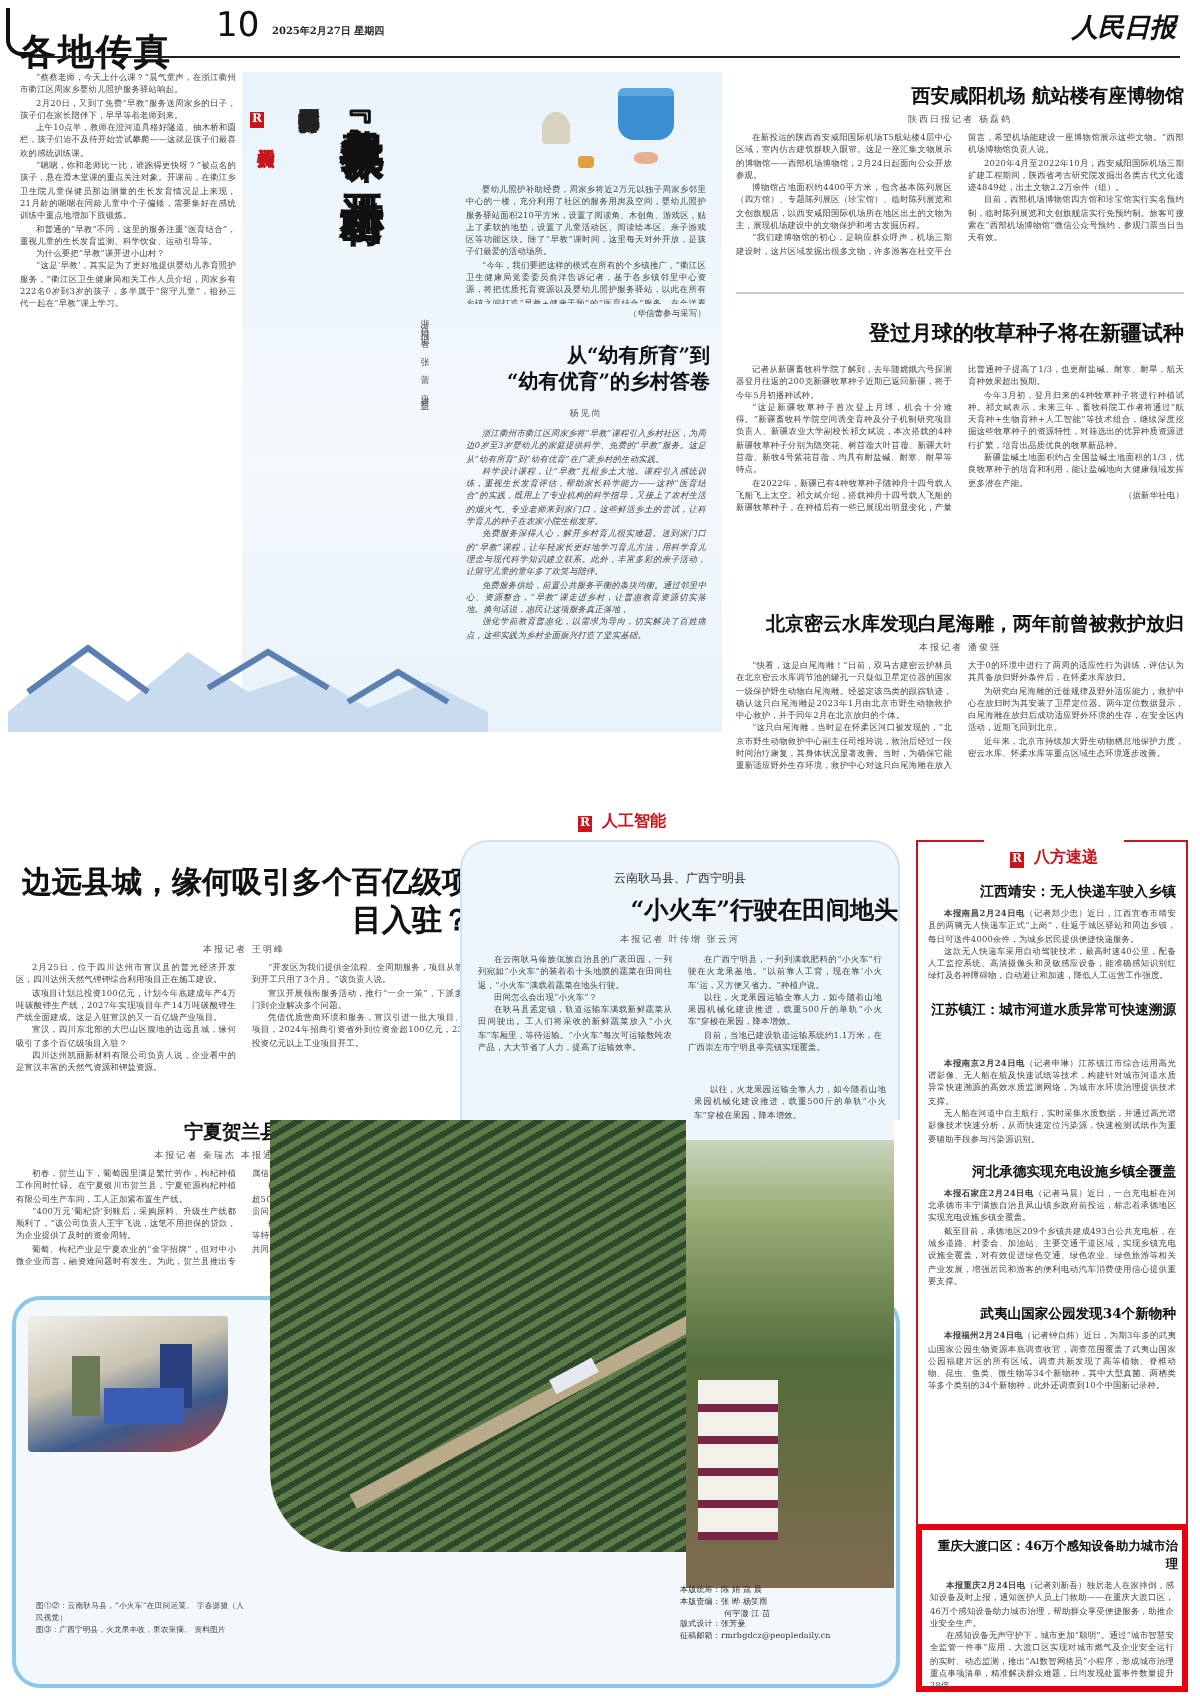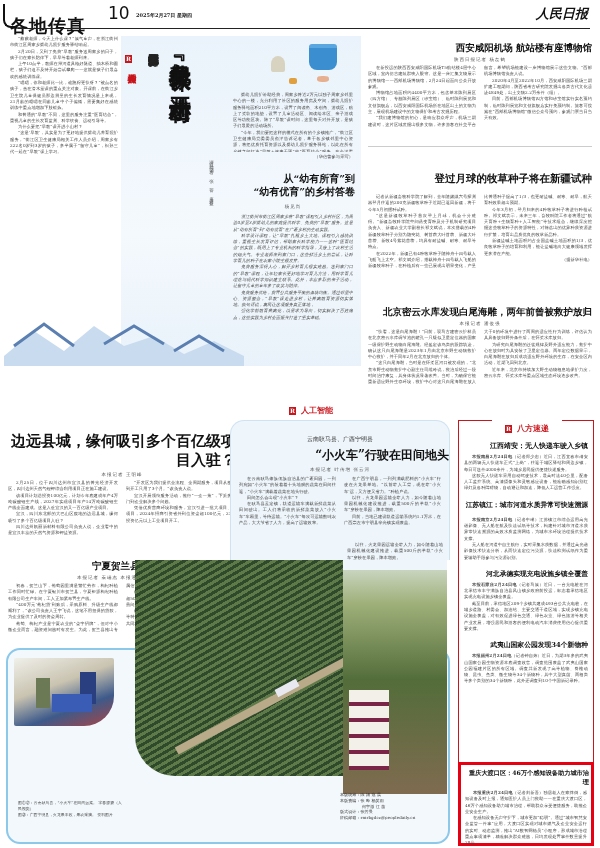--- a/index.html
+++ b/index.html
@@ -95,21 +95,21 @@
     <p>在新投运的陕西西安咸阳国际机场T5航站楼4层中心区域，室内仿古建筑群映入眼帘。这是一座汇集文物展示的博物馆——西部机场博物馆，2月24日起面向公众开放参观。</p>
     <p>博物馆占地面积约4400平方米，包含基本陈列展区（四方馆）、专题陈列展区（珍宝馆）、临时陈列展览和文创旗舰店，以西安咸阳国际机场所在地区出土的文物为主，展现机场建设中的文物保护和考古发掘历程。</p>
     <p>“我们建博物馆的初心，是响应群众呼声，机场三期建设时，这片区域发掘出很多文物，许多游客在社交平台留言，希望机场能建设一座博物馆展示这些文物。”西部机场博物馆负责人说。</p>
     <p>2020年4月至2022年10月，西安咸阳国际机场三期扩建工程期间，陕西省考古研究院发掘出各类古代文化遗迹4849处，出土文物2.2万余件（组）。</p>
     <p>目前，西部机场博物馆四方馆和珍宝馆实行实名预约制，临时陈列展览和文创旗舰店实行免预约制。旅客可搜索在“西部机场博物馆”微信公众号预约，参观门票当日当天有效。</p>
   </div>
 </div>
 <div class="sec" style="left:368px;top:146px;width:224px;border-top:0.5px solid #ccc"></div>
 
 <div class="sec" style="left:368px;top:150px;width:224px;height:138px">
-  <div class="h2" style="font-size:10.5px;margin:22px 0 8px">登过月球的牧草种子将在新疆试种</div>
+  <div class="h2" style="font-size:10.5px;margin:10px 0 8px">登过月球的牧草种子将在新疆试种</div>
   <div class="txt col2" style="height:104px;overflow:hidden">
     <p>记者从新疆畜牧科学院了解到，去年随嫦娥六号探测器登月往返的200克新疆牧草种子近期已返回新疆，将于今年5月初播种试种。</p>
     <p>“这是新疆牧草种子首次登上月球，机会十分难得。”新疆畜牧科学院空间诱变育种及分子机制研究项目负责人、新疆农业大学副校长祁文斌说，本次搭载的4种新疆牧草种子分别为隐突花、树苜蓿大叶苜蓿、新疆大叶苜蓿、新牧4号紫花苜蓿，均具有耐盐碱、耐寒、耐旱等特点。</p>
     <p>在2022年，新疆已有4种牧草种子随神舟十四号载人飞船飞上太空。祁文斌介绍，搭载神舟十四号载人飞船的新疆牧草种子，在种植后有一些已展现出明显变化，产量比普通种子提高了1/3，也更耐盐碱、耐寒、耐旱，航天育种效果超出预期。</p>
     <p>今年3月初，登月归来的4种牧草种子将进行种植试种。祁文斌表示，未来三年，畜牧科院工作者将通过“航天育种+生物育种+人工智能”等技术组合，继续深度挖掘这些牧草种子的资源特性，对筛选出的优异种质资源进行扩繁，培育出品质优良的牧草新品种。</p>
     <p>新疆盐碱土地面积约占全国盐碱土地面积的1/3，优良牧草种子的培育和利用，能让盐碱地向大健康领域发挥更多潜在产能。</p>
     <div style="text-align:right">（据新华社电）</div>
   </div>
 </div>
 
@@ -204,21 +204,21 @@
     <span class="redword" style="font-size:8px">八方速递</span>
   </div>
   <div style="padding:0 5px">
     <div class="h2" style="font-size:7px;margin:6px 0 3px">江西靖安：无人快递车驶入乡镇</div>
     <div class="txt">
         <p><b>本报南昌2月24日电</b><span>（记者郑少忠）近日，江西宜春市靖安县的两辆无人快递车正式“上岗”，往返于城区驿站和周边乡镇，每日可送件4000余件，为城乡居民提供便捷快递服务。</span></p>
         <p>这款无人快递车采用自动驾驶技术，最高时速40公里，配备人工监控系统、高清摄像头和灵敏感应设备，能准确感知识别红绿灯及各种障碍物，自动避让和加速，降低人工运营工作强度。</p>
       </div>
   </div>
   <div style="padding:0 5px">
-    <div class="h2" style="font-size:6.8px;margin:8px 0 7px">江苏镇江：城市河道水质异常可快速溯源</div>
+    <div class="h2" style="font-size:6.8px;margin:8px 0 19px">江苏镇江：城市河道水质异常可快速溯源</div>
     <div class="txt">
         <p><b>本报南京2月24日电</b><span>（记者申琳）江苏镇江市综合运用高光谱影像、无人船在航及快速试纸等技术，构建针对城市河道水质异常快速溯源的高效水质监测网络，为城市水环境治理提供技术支撑。</span></p>
         <p>无人船在河道中自主航行，实时采集水质数据，并通过高光谱影像技术快速分析，从而快速定位污染源，快速检测试纸作为重要辅助手段参与污染源识别。</p>
       </div>
   </div>
   <div style="padding:0 5px">
     <div class="h2" style="font-size:6.8px;margin:8px 0 3px">河北承德实现充电设施乡镇全覆盖</div>
     <div class="txt">
         <p><b>本报石家庄2月24日电</b><span>（记者马晨）近日，一台充电桩在河北承德市丰宁满族自治县凤山镇乡政府前投运，标志着承德地区实现充电设施乡镇全覆盖。</span></p>
         <p>截至目前，承德地区209个乡镇共建成493台公共充电桩，在城乡道路、村委会、加油站、主要交通干道区域，实现乡镇充电设施全覆盖，对有效促进绿色交通、绿色农业、绿色旅游等相关产业发展，增强居民和游客的便利电动汽车消费使用信心提供重要支撑。</p>

